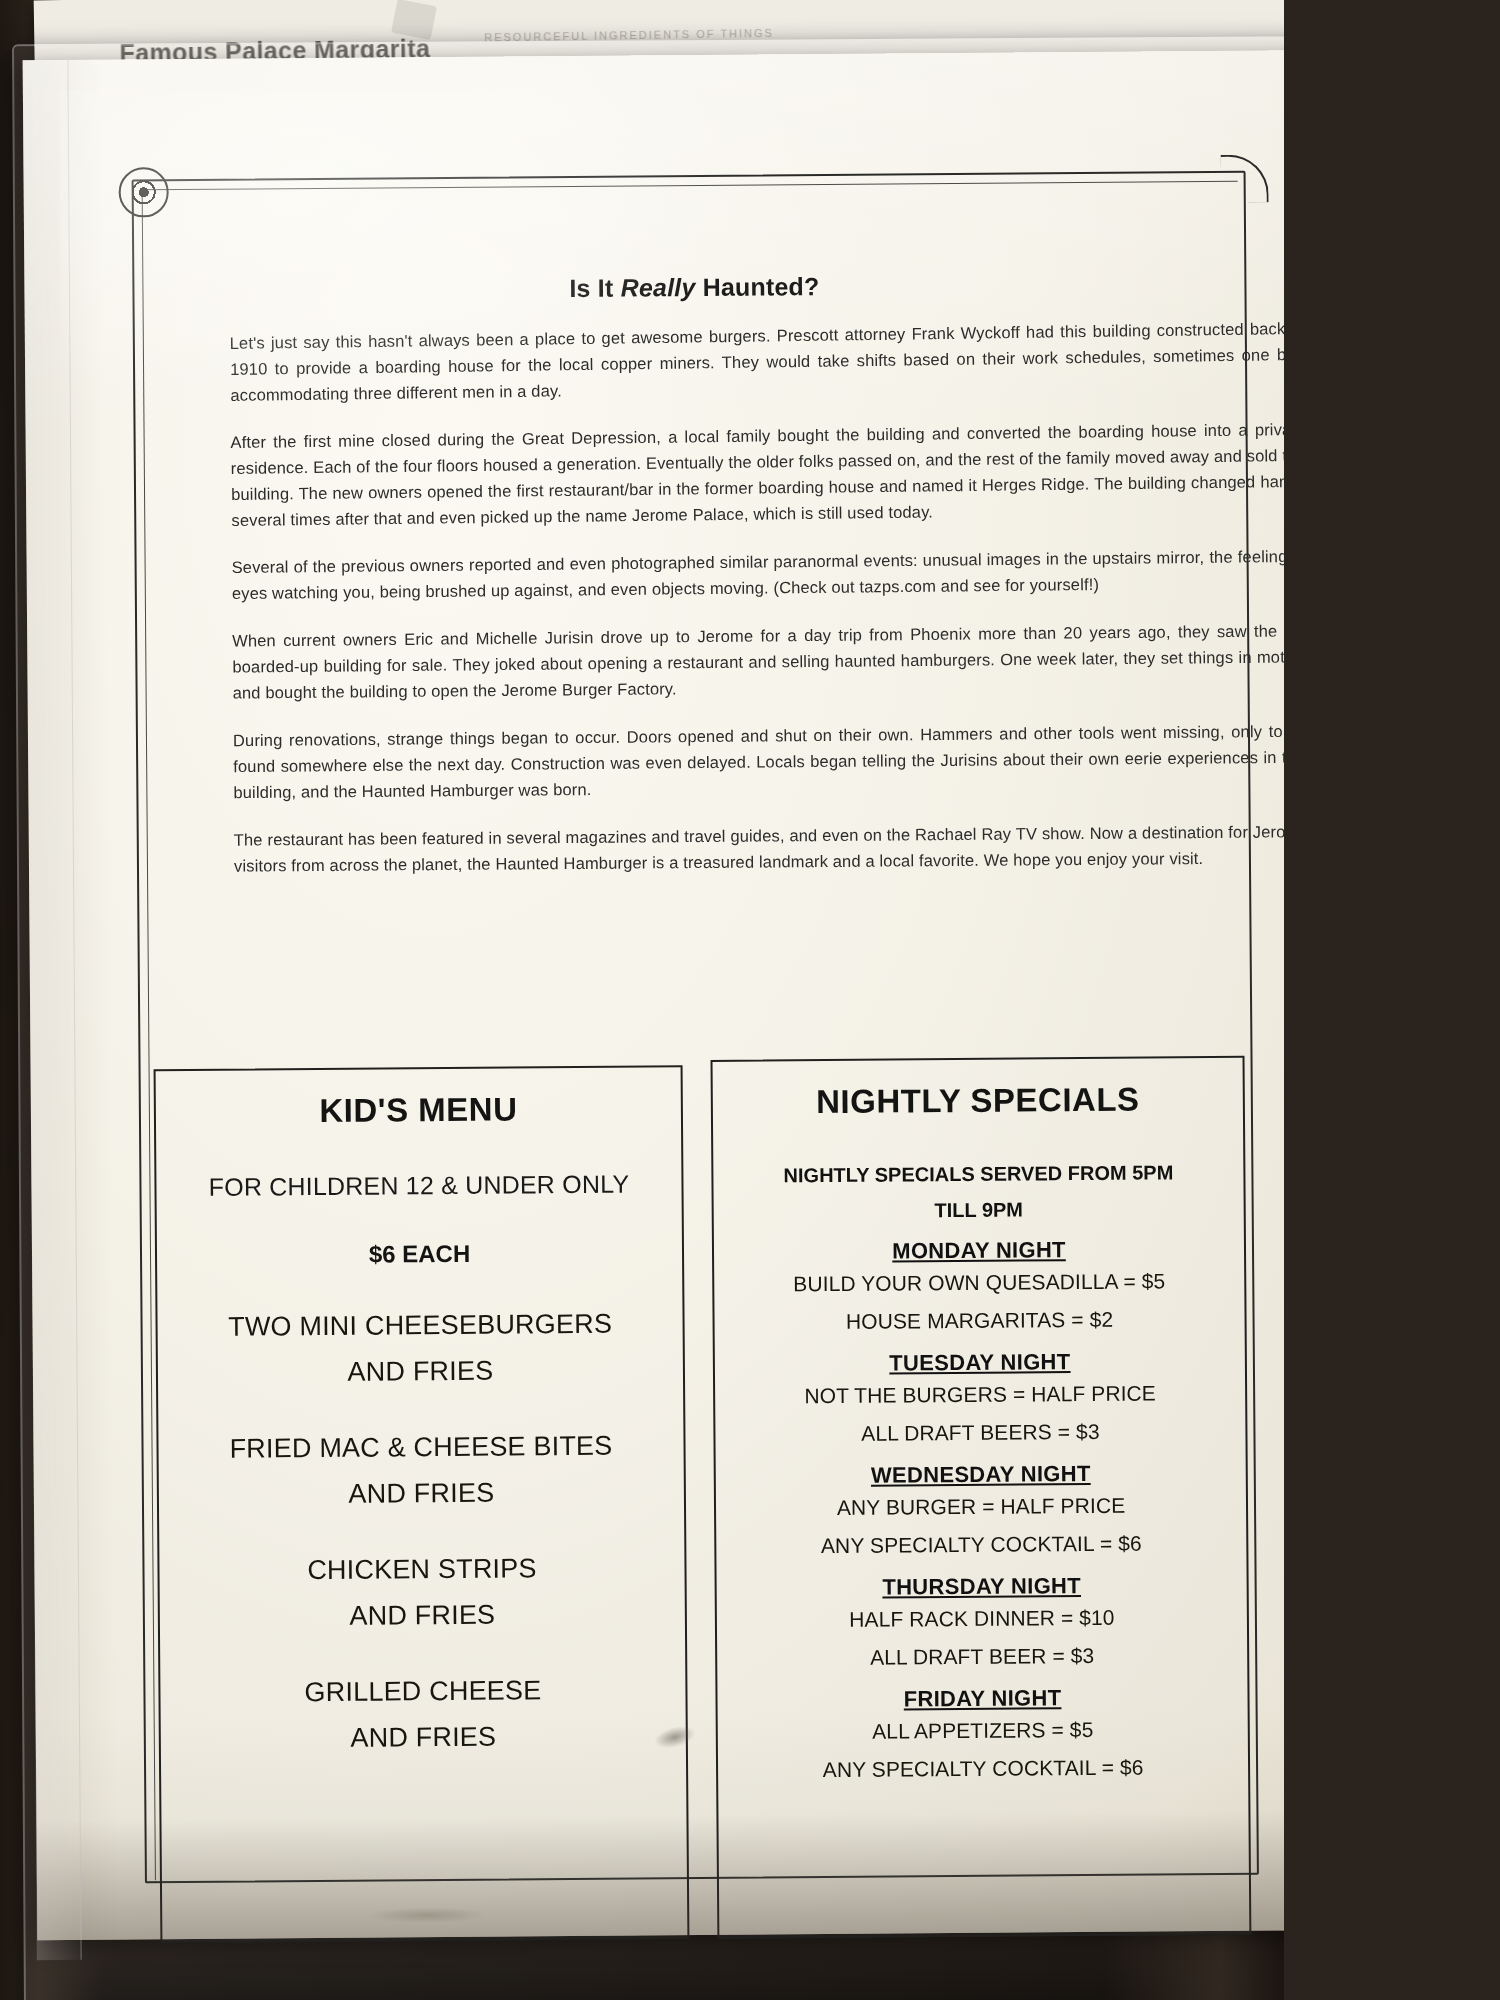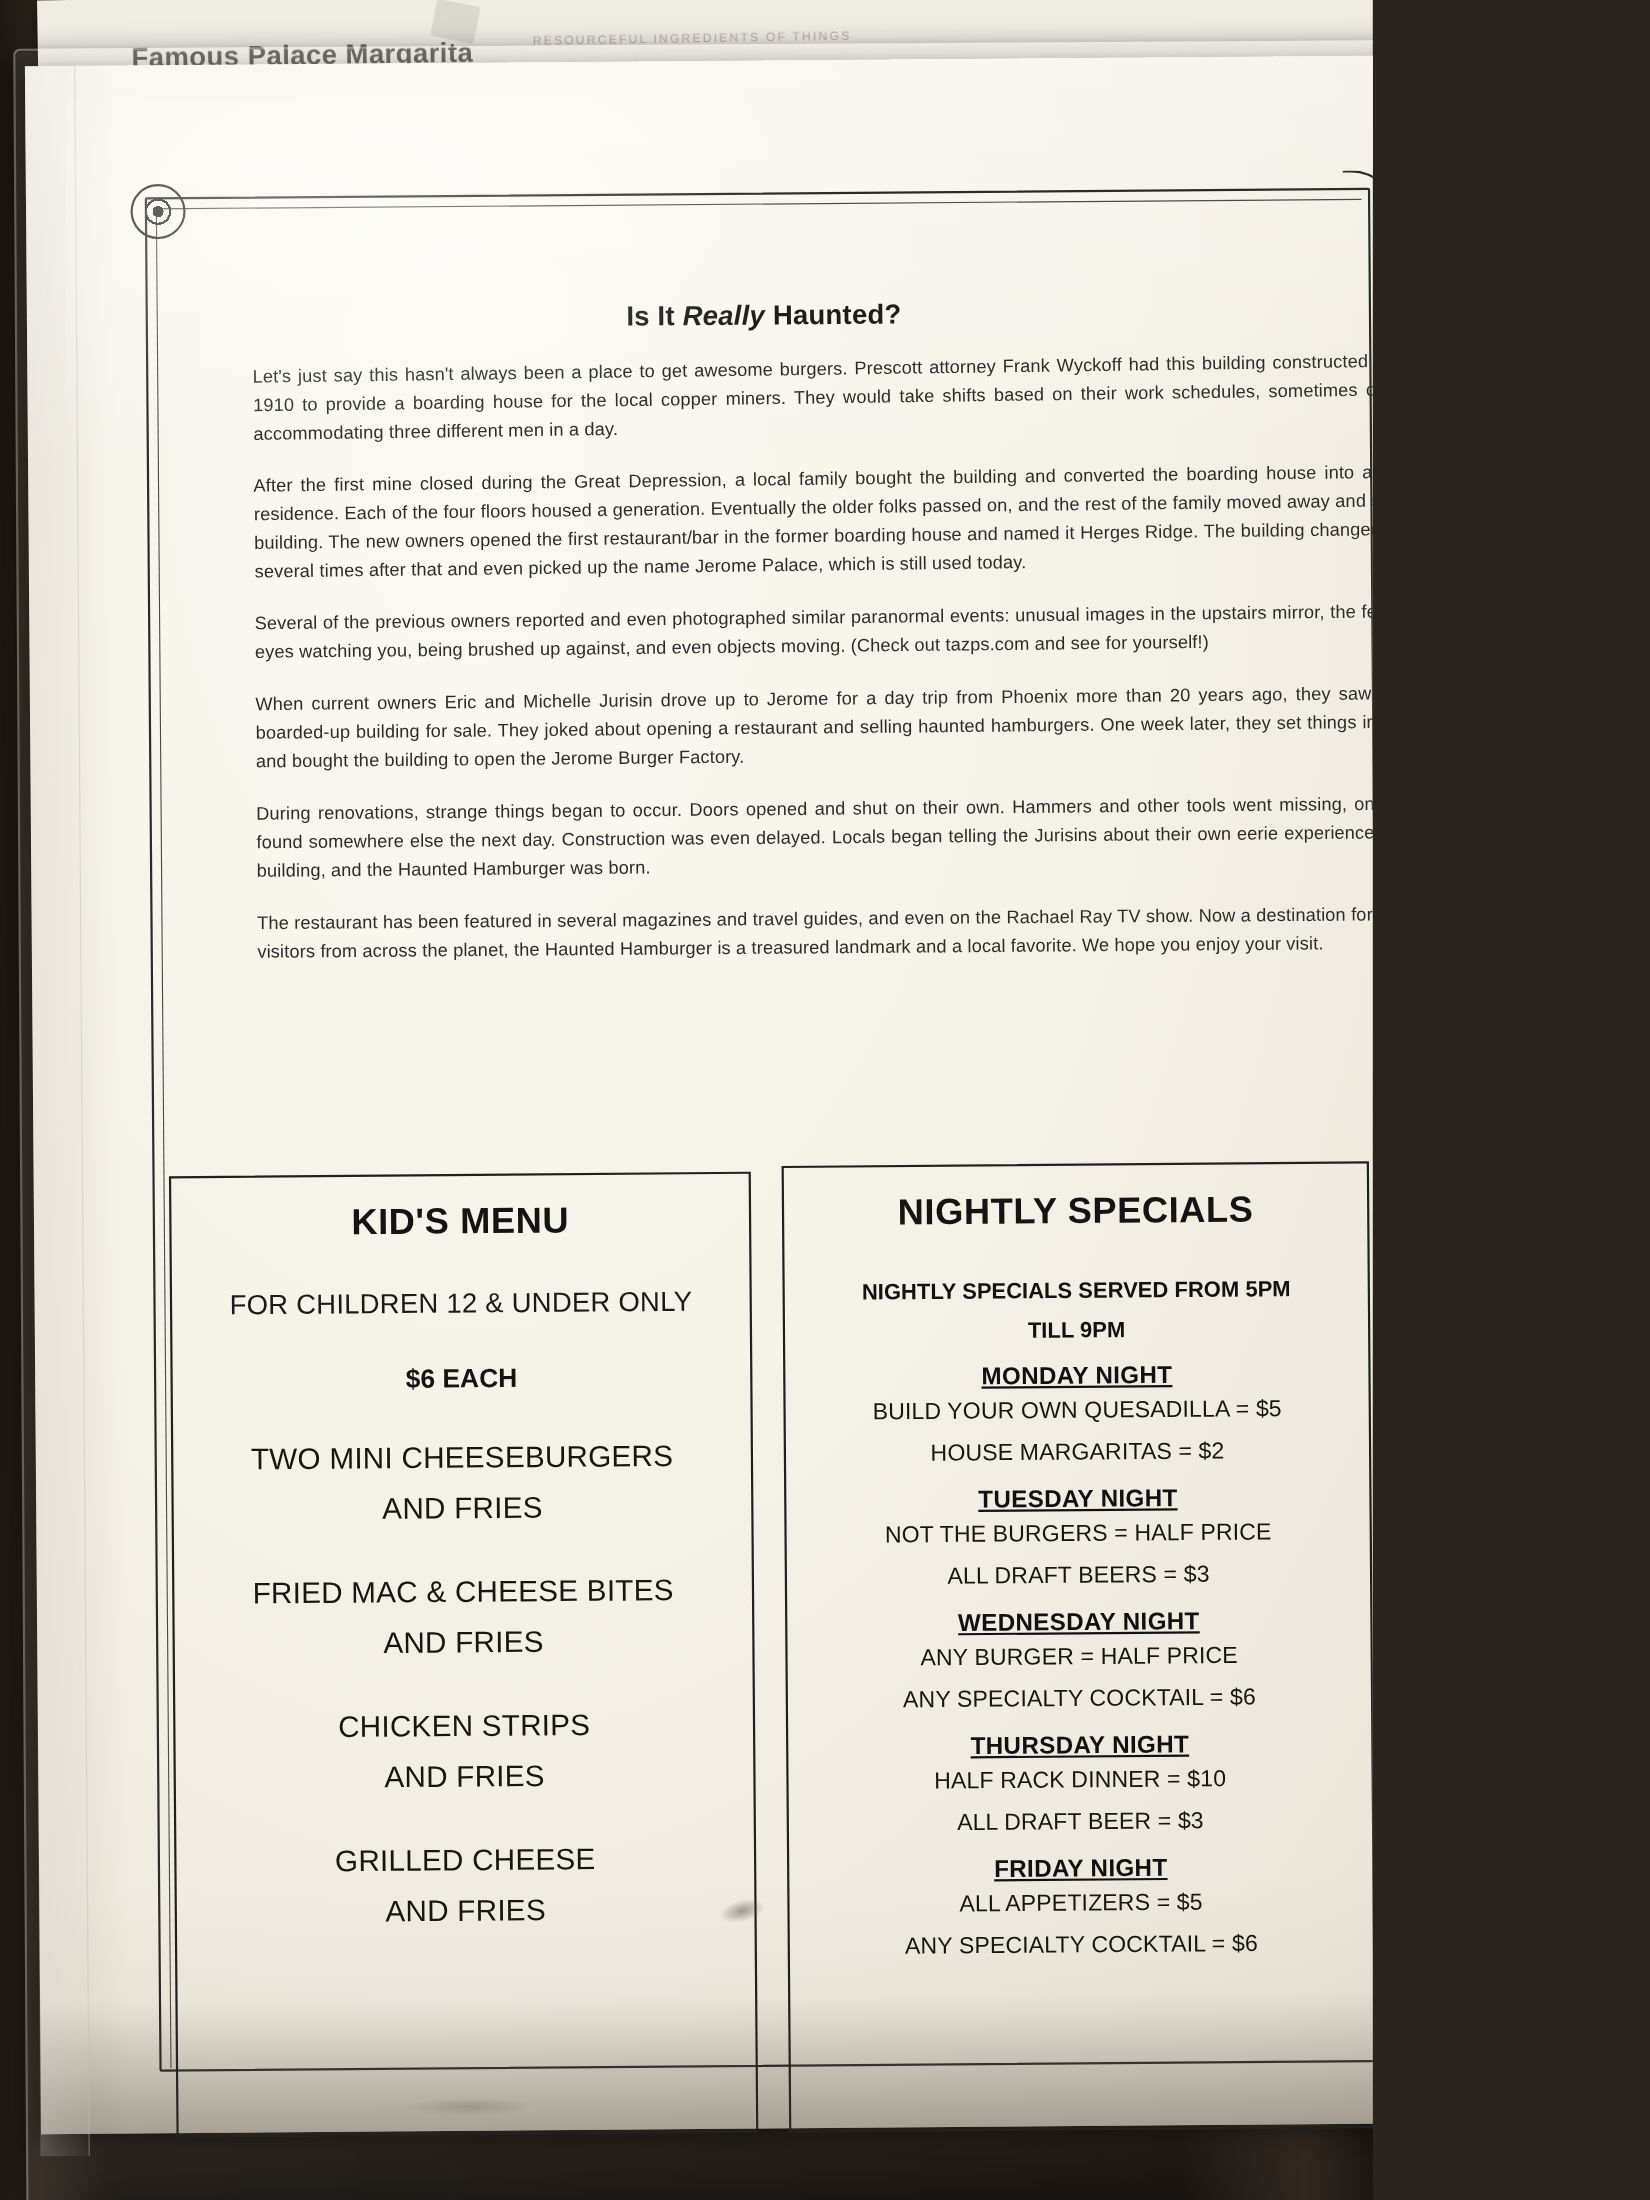--- a/index.html
+++ b/index.html
@@ -13,20 +13,21 @@
     overflow: hidden;
     font-family: "Liberation Sans", sans-serif;
   }
 
   #scene {
     position: relative;
     width: 1248px;
     height: 2000px;
     background: linear-gradient(100deg, #3a2f26 0%, #241c16 35%, #17120e 100%);
     overflow: hidden;
+    padding-left: 36px;
   }
 
   
   .table-bg {
     position: absolute;
     inset: 0;
     background:
       linear-gradient(90deg, rgba(30,24,18,1) 0%, rgba(45,36,28,1) 3%, rgba(20,16,12,0) 8%),
       linear-gradient(270deg, rgba(24,18,14,1) 0%, rgba(48,38,30,0.9) 5%, rgba(20,16,12,0) 14%),
       linear-gradient(0deg, rgba(18,14,11,1) 0%, rgba(30,24,19,0.6) 3%, rgba(20,16,12,0) 8%);

